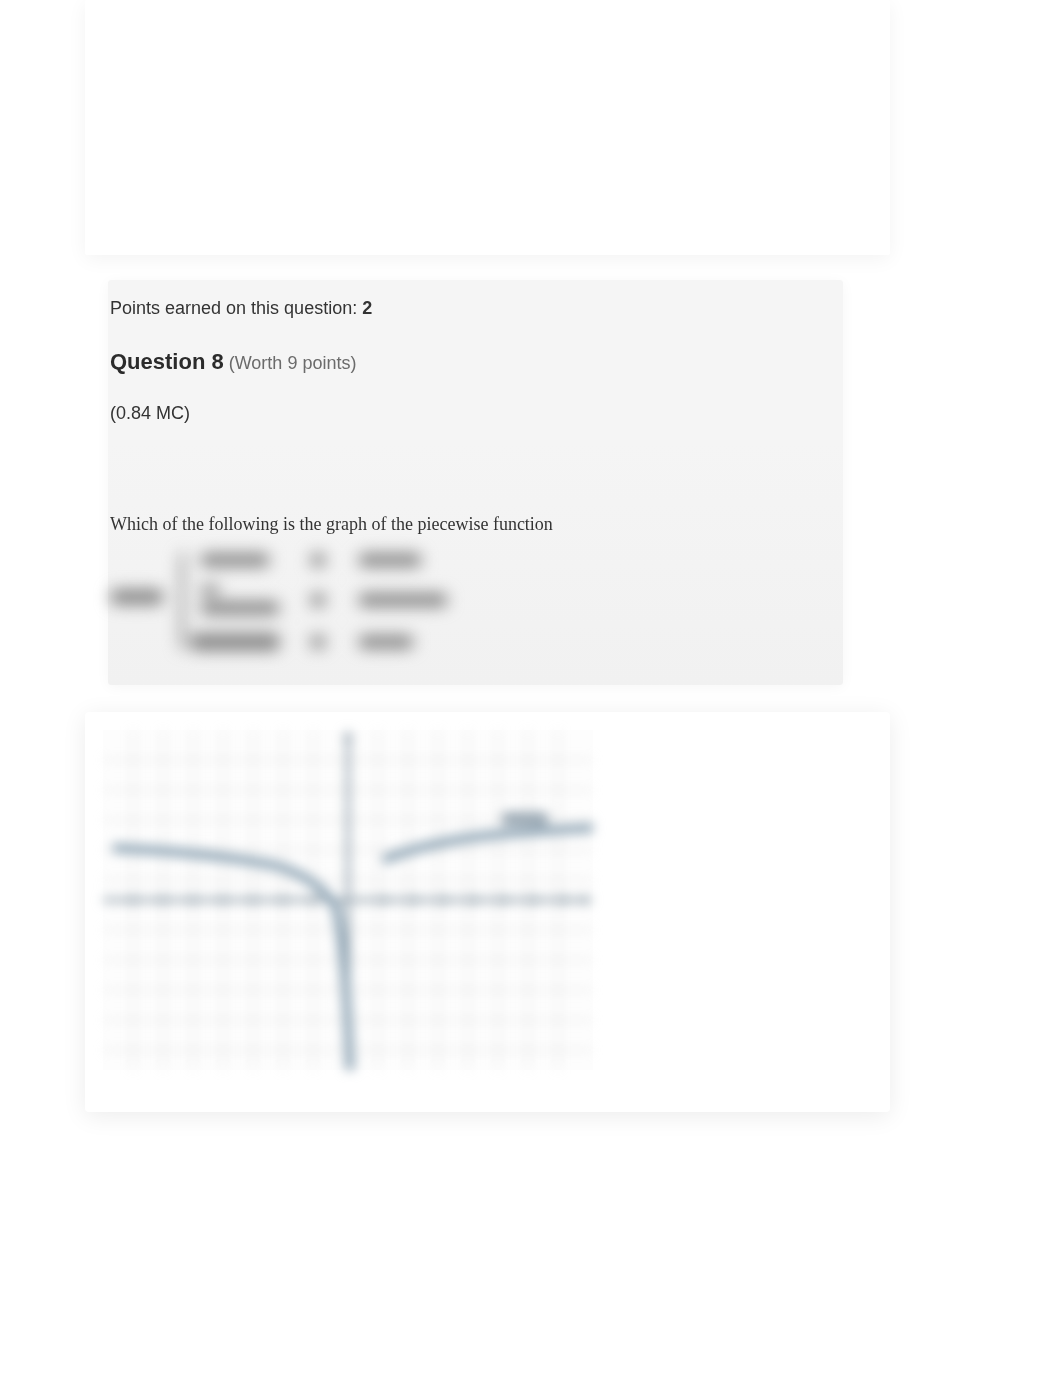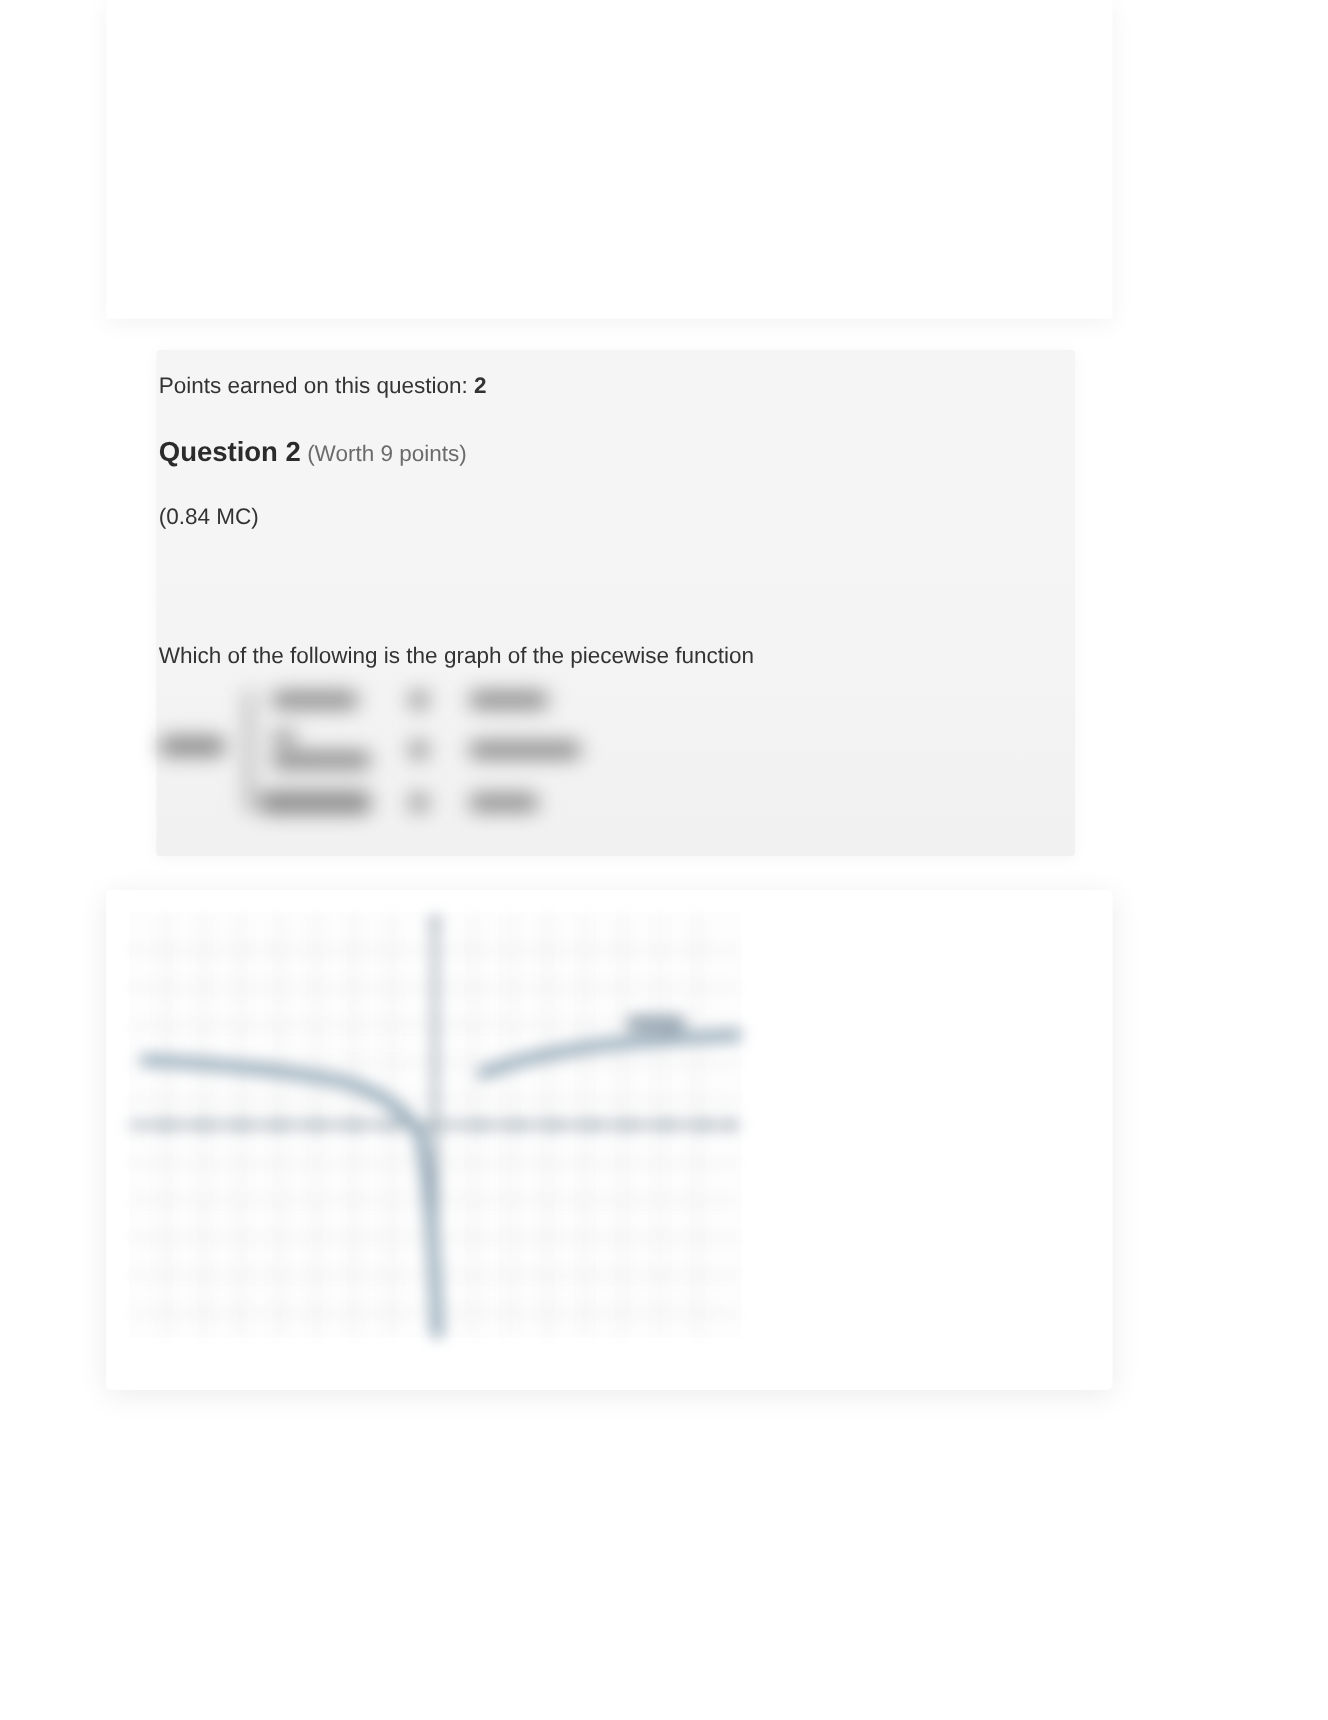--- a/index.html
+++ b/index.html
@@ -21,21 +21,21 @@
       left: 85px;
       width: 805px;
       height: 255px;
       background: #ffffff;
       box-shadow: 0 4px 20px rgba(0,0,0,0.05);
       border-radius: 2px;
     }
     .question-card {
       position: absolute;
       top: 280px;
-      left: 125px;
+      left: 108px;
       width: 735px;
       height: 405px;
       background: linear-gradient(to bottom, #f5f5f5 0%, #f5f5f5 40%, #f1f1f1 100%);
       padding: 18px 0 0 0;
       border-radius: 3px;
       box-shadow: 0 2px 14px rgba(0,0,0,0.04);
     }
     .points-line {
       font-size: 18px;
       margin: 0 0 30px 2px;
@@ -59,20 +59,21 @@
     }
     .code-line {
       font-size: 18px;
       margin: 0 0 90px 2px;
       color: #333;
     }
     .question-text {
       font-size: 18px;
       margin: 0 0 12px 2px;
       color: #333;
+      font-family: Liberation Serif, serif;
     }
     .formula-area {
       position: relative;
       width: 360px;
       height: 110px;
       margin-left: 2px;
       filter: blur(8px);
     }
     .formula-fx {
       position: absolute;
@@ -134,21 +135,21 @@
 </head>
 <body>
 
 <div class="top-card"></div>
 
 <div class="question-card">
   <div class="points-line">
     <span>Points earned on this question: </span><span class="points-value">2</span>
   </div>
   <div class="question-title-line">
-    <span class="question-title">Question 2</span>
+    <span class="question-title">Question 8</span>
     <span class="worth">(Worth 9 points)</span>
   </div>
   <div class="code-line">(0.84 MC)</div>
   <div class="question-text">Which of the following is the graph of the piecewise function</div>
   <div class="formula-area">
     <div class="formula-fx"></div>
     <div class="formula-brace"></div>
     <div class="formula-row fr1a"></div>
     <div class="formula-row fr1b"></div>
     <div class="formula-row fr1c"></div>

